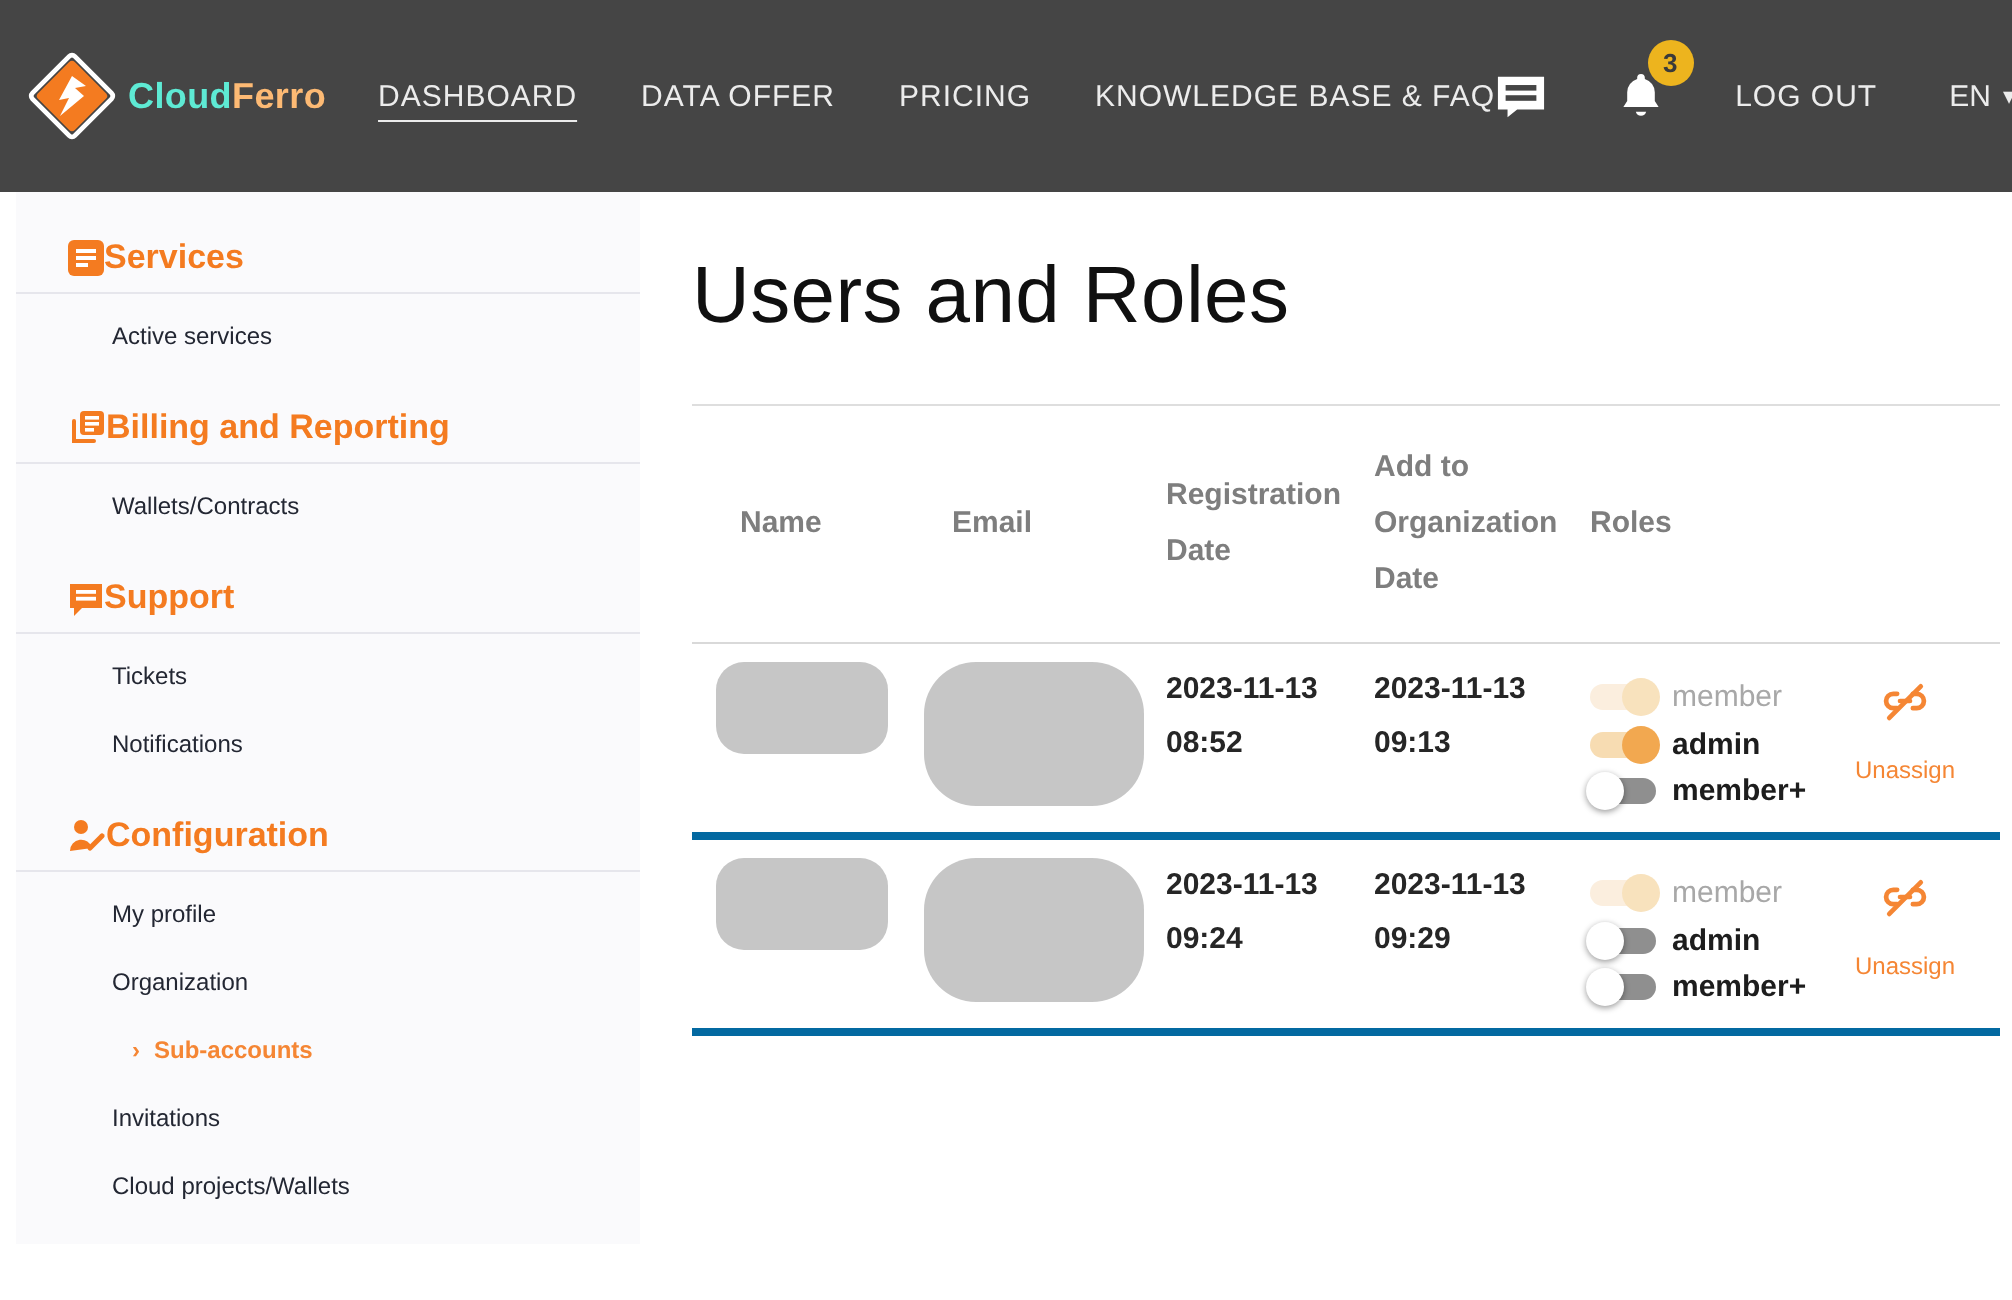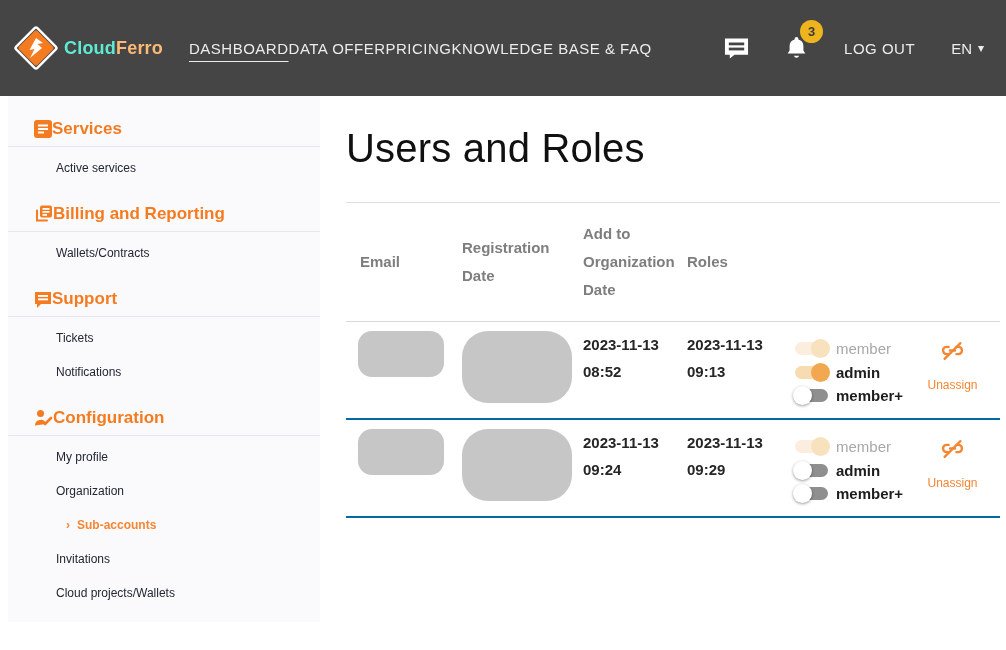--- a/index.html
+++ b/index.html
@@ -6,21 +6,21 @@
   html,body { width:1006px; height:650px; overflow:hidden; background:#fff;
               font-family:"Liberation Sans", sans-serif; }
 
   
   .navbar { height:96px; background:#454545; display:flex; align-items:center; }
   .brand { display:flex; align-items:center; margin-left:12px; cursor:pointer; }
   .logo-mark { width:48px; height:48px; }
   .brand-text { font-size:18px; font-weight:700; margin-left:4px; letter-spacing:.2px; }
   .brand-cloud { color:#5eead4; }
   .brand-ferro { color:#fdba74; }
-  .nav-links { display:flex; align-items:flex-end; margin-left:26px; }
+  .nav-links { display:flex; align-items:flex-end; gap:32px; margin-left:26px; }
   .nav-link { color:#ececec; font-size:15px; letter-spacing:.5px; text-decoration:none; cursor:pointer; white-space:nowrap; }
   .nav-link.active { text-decoration:underline; text-underline-offset:7px; text-decoration-thickness:1px; }
   .nav-right { margin-left:auto; display:flex; align-items:center; gap:36px; margin-right:22px; }
   .icon-btn { position:relative; display:inline-flex; cursor:pointer; }
   .badge { position:absolute; top:-15px; right:-15px; width:23px; height:23px; border-radius:50%;
            background:#edb41e; color:#3a3a3a; font-size:13px; font-weight:700;
            display:flex; align-items:center; justify-content:center; }
   .lang { display:flex; align-items:center; gap:6px; color:#ececec; font-size:15px; cursor:pointer; }
   .caret { font-size:12px; }
 
@@ -38,21 +38,21 @@
 
   
   .main { flex:1; padding:30px 6px 0 26px; }
   .page-title { font-size:40px; font-weight:300; color:#101010; letter-spacing:.2px; }
   .title-divider { border-bottom:1px solid #dedede; margin-top:31px; }
 
   .thead, .trow { display:grid; grid-template-columns:116px 121px 104px 108px 110px 1fr; }
   .thead { height:119px; align-items:center; border-bottom:1px solid #d9d9d9; }
   .th { color:#7e7e7e; font-weight:700; font-size:15px; line-height:28px; padding-right:8px; }
   .th-name { padding-left:24px; } .th-email { padding-left:14px; }
-  .trow { min-height:98px; border-bottom:2px solid #0369a1; align-items:start; }
+  .trow { min-height:98px; border-bottom:4px solid #0369a1; align-items:start; }
   .blob { background:#c6c6c6; }
   .blob-name { width:86px; height:46px; border-radius:14px; margin:9px 0 0 12px; }
   .blob-email { width:110px; height:72px; border-radius:26px; margin-top:9px; }
   .date { font-size:15px; font-weight:700; color:#262626; line-height:27px; margin-top:9px; display:flex; flex-direction:column; }
 
   .roles { display:flex; flex-direction:column; margin-top:15px; }
   .role-line { display:flex; align-items:center; gap:8px; height:23.5px; cursor:pointer; }
   .switch { position:relative; width:33px; height:13px; border-radius:7px; flex-shrink:0; }
   .knob { position:absolute; top:-3px; width:19px; height:19px; border-radius:50%; }
   .switch.on       { background:#f7dcb2; } .switch.on .knob       { right:-2px; background:#f2a850; }
@@ -177,20 +177,21 @@
       <a class="sitem">Cloud projects/Wallets</a>
     </div>
   </aside>
 
   <main class="main">
     <h1 class="page-title">Users and Roles</h1>
     <div class="title-divider"></div>
 
     <div class="table">
       <div class="thead">
+        <div class="th th-name">Name</div>
         <div class="th th-email">Email</div>
         <div class="th">Registration Date</div>
         <div class="th">Add to Organization Date</div>
         <div class="th">Roles</div>
         <div class="th"></div>
       </div>
 
       <div class="trow">
         <div>
             <div class="blob blob-name"></div>

